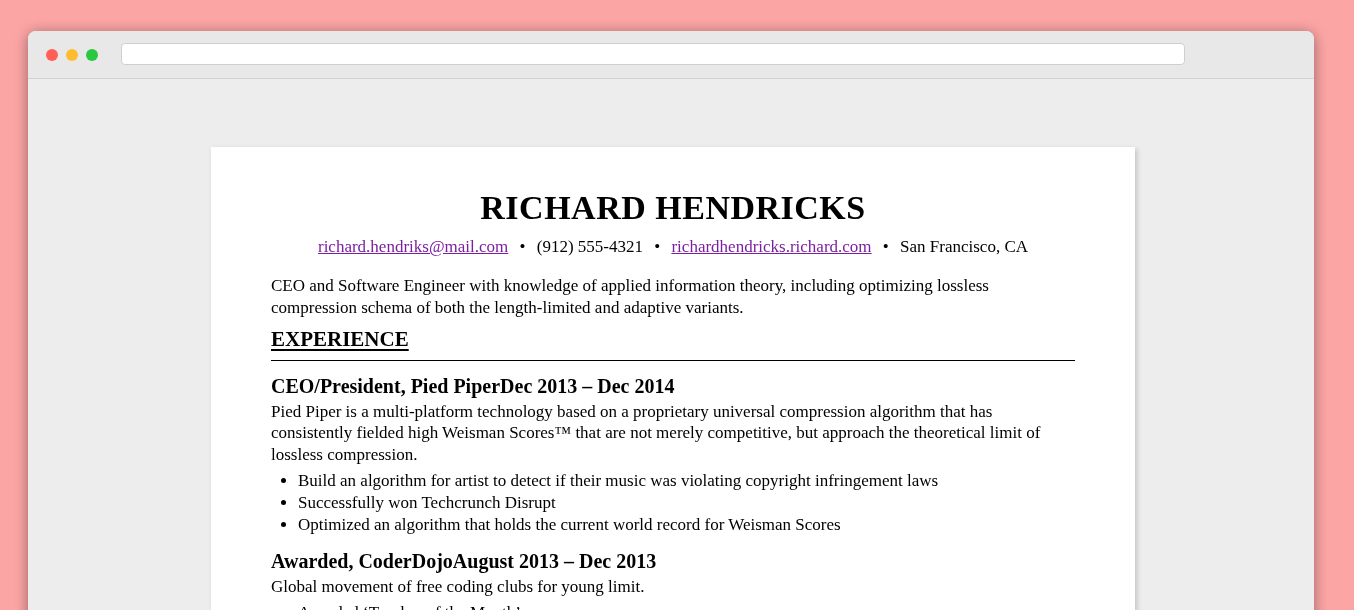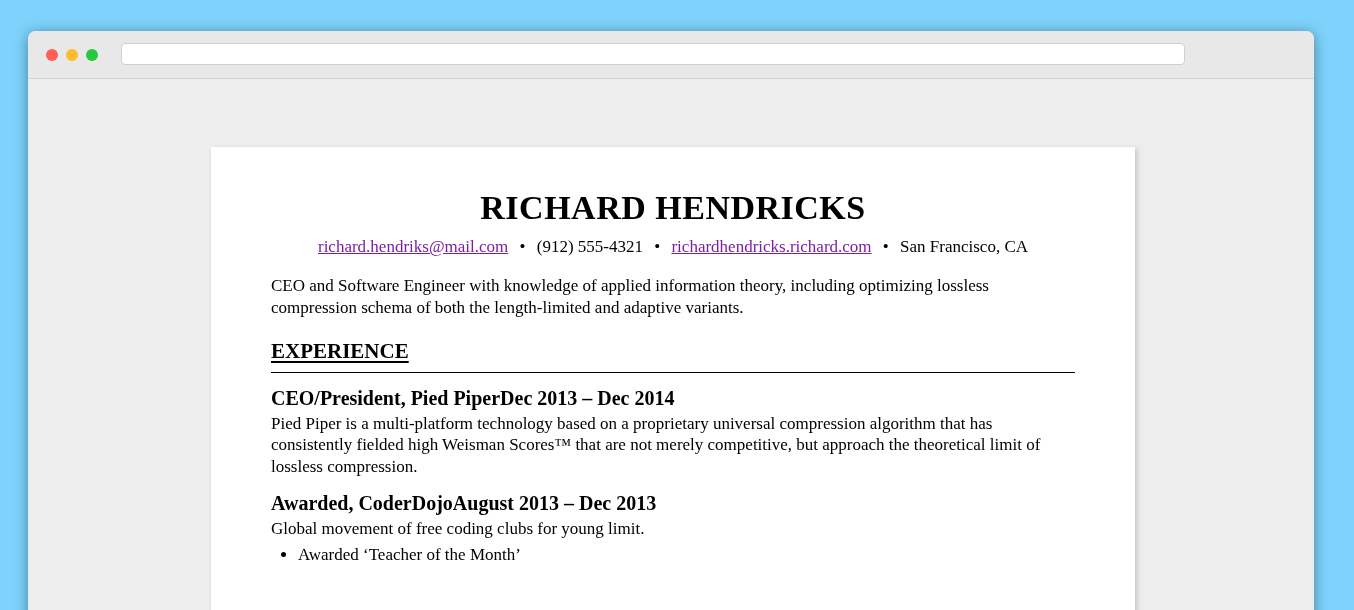--- a/index.html
+++ b/index.html
@@ -8,21 +8,21 @@
     background: #000000;
     width: 1354px;
     height: 610px;
     overflow: hidden;
     font-family: "Liberation Serif", serif;
   }
   .screen {
     position: relative;
     width: 1354px;
     height: 610px;
-    background: #7dd3fc;
+    background: #fca5a5;
   }
   .browser-window {
     position: absolute;
     left: 28px;
     top: 31px;
     width: 1286px;
     height: 600px;
     background: #ececec;
     border-radius: 8px 8px 0 0;
     overflow: hidden;
@@ -106,21 +106,21 @@
   }
   .contact a.email { color: #7b1fa2; }
   .contact .sep {
     display: inline-block;
     margin: 0 7px;
   }
   .summary {
     font-size: 17px;
     line-height: 1.28;
     color: #000;
-    margin-bottom: 20px;
+    margin-bottom: 8px;
     max-width: 760px;
   }
   h2.section {
     font-size: 21px;
     font-weight: bold;
     margin: 0 0 6px 0;
     padding-bottom: 2px;
     color: #000;
     text-decoration: underline;
     text-underline-offset: 3px;
@@ -191,20 +191,25 @@
 
         <h2 class="section">EXPERIENCE</h2>
         <hr class="section-rule">
 
         <div class="job">
           <div class="job-head">
             <span>CEO/President, Pied Piper</span>
             <span>Dec 2013 – Dec 2014</span>
           </div>
           <div class="job-desc">Pied Piper is a multi-platform technology based on a proprietary universal compression algorithm that has consistently fielded high Weisman Scores™ that are not merely competitive, but approach the theoretical limit of lossless compression.</div>
+          <ul class="bullets">
+            <li>Build an algorithm for artist to detect if their music was violating copyright infringement laws</li>
+            <li>Successfully won Techcrunch Disrupt</li>
+            <li>Optimized an algorithm that holds the current world record for Weisman Scores</li>
+          </ul>
         </div>
 
         <div class="job">
           <div class="job-head">
             <span>Awarded, CoderDojo</span>
             <span>August 2013 – Dec 2013</span>
           </div>
           <div class="job-desc">Global movement of free coding clubs for young limit.</div>
           <ul class="bullets">
             <li>Awarded ‘Teacher of the Month’</li>

